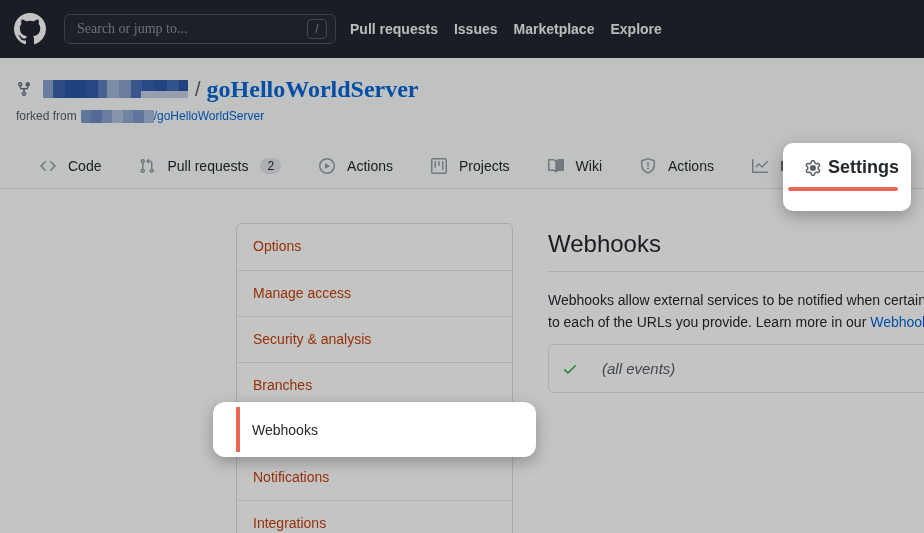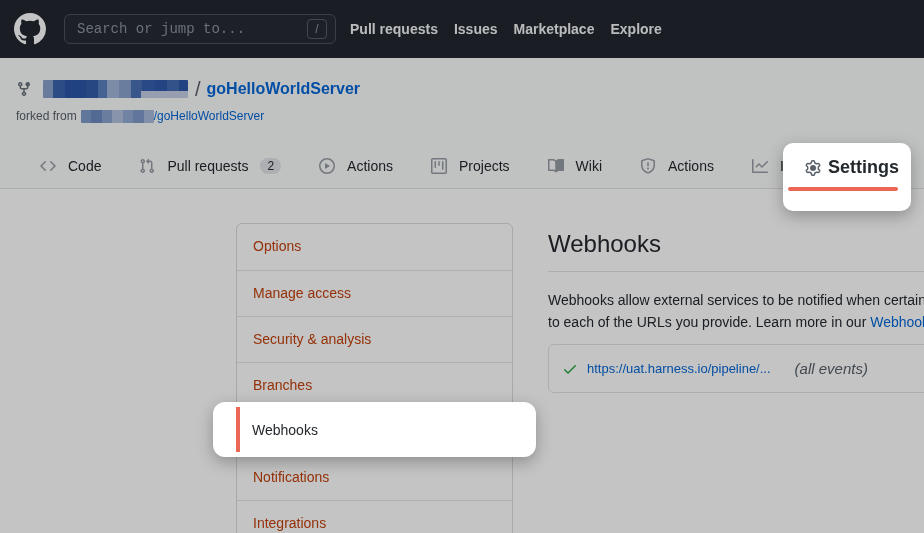--- a/index.html
+++ b/index.html
@@ -9,40 +9,40 @@
     background:#fff; font-family:"Liberation Sans", sans-serif;
   }
 
   
   .topbar{ position:absolute; top:0; left:0; width:924px; height:58px;
     background:#22282f; display:flex; align-items:center; }
   .logo{ margin-left:14px; color:#ffffff; display:flex; }
   .searchbox{ margin-left:18px; width:272px; height:30px; border:1px solid #4a525b;
     border-radius:6px; background:#262c33; display:flex; align-items:center; }
   .searchbox input{ flex:1; background:transparent; border:0; outline:none;
-    color:#c9d1d9; font-size:14px; padding:0 12px; font-family:Liberation Mono, monospace; }
+    color:#c9d1d9; font-size:14px; padding:0 12px; font-family:Liberation Serif, serif; }
   .searchbox input::placeholder{ color:#8b949e; }
   .slash-key{ width:20px; height:20px; border:1px solid #565e67; border-radius:4px;
     color:#8b949e; font-size:12px; display:flex; align-items:center; justify-content:center;
     margin-right:8px; }
   .topnav{ display:flex; gap:16px; margin-left:14px; }
   .topnav .navlink{ color:#f2f4f6; font-weight:700; font-size:14px; cursor:pointer; }
 
   
   .repo-head{ position:absolute; top:58px; left:0; width:924px; height:85px; background:#fafbfc; }
   .repo-title{ position:absolute; left:16px; top:19px; height:24px; display:flex; align-items:center; }
   .fork-ic{ color:#6a737d; display:flex; }
   .mosaic1{ width:145px; height:18px; margin-left:11px; border-radius:1px;
     background:
       linear-gradient(90deg, rgba(0,0,0,0) 0 98px, #c3cee4 98px 145px) left bottom/145px 7px no-repeat,
       linear-gradient(90deg,#8aa2cd 0 10px,#3a64af 10px 22px,#2c57a7 22px 43px,#335dab 43px 55px,
         #5c80c0 55px 64px,#a3b6d8 64px 76px,#8ba3ce 76px 88px,#4a70b7 88px 99px,#3560ad 99px 112px,
         #2e59a9 112px 124px,#446bb4 124px 136px,#2c57a7 136px 145px) left top/145px 18px no-repeat; }
   .repo-sep{ font-size:20px; color:#586069; margin:0 6px 0 7px; }
-  .repo-name{ font-size:16px; font-weight:700; color:#0366d6; cursor:pointer; }
+  .repo-name{ font-size:24px; font-weight:700; color:#0366d6; cursor:pointer;font-family:Liberation Serif, serif; }
   .forked-line{ position:absolute; left:16px; top:50px; height:16px; display:flex; align-items:center;
     font-size:12px; color:#586069;text-align:center; }
   .mosaic2{ width:73px; height:13px; margin-left:4px; border-radius:1px;
     background:linear-gradient(90deg,#7e9bca 0 10px,#6c8cc1 10px 21px,#8aa3cf 21px 31px,
       #b2c1de 31px 42px,#93abd3 42px 52px,#7e9bca 52px 63px,#a9bbdb 63px 73px); }
   .forked-link{ font-size:12px; color:#0366d6; cursor:pointer; }
 
   
   .tabbar{ position:absolute; top:143px; left:0; width:924px; height:46px; background:#fafbfc;
     border-bottom:1px solid #dfe2e5; display:flex; align-items:center; padding-left:21px; }
@@ -204,21 +204,20 @@
     <div class="desc">
       <div>Webhooks allow external services to be notified when certain events happen. When the specified events happen, we'll send a POST request</div>
       <div><span>to each of the URLs you provide. Learn more in our </span><span class="dlink">Webhooks Guide</span></div>
     </div>
     <div class="hook-box">
       <span class="check-ic">
         <svg width="16" height="16" viewBox="0 0 16 16" fill="currentColor">
             <path d="M13.78 4.22a.75.75 0 0 1 0 1.06l-7.25 7.25a.75.75 0 0 1-1.06 0L2.22 9.28a.75.75 0 0 1 1.06-1.06L6 10.94l6.72-6.72a.75.75 0 0 1 1.06 0z"></path>
           </svg>
       </span>
-      <span class="hook-url">https://uat.harness.io/pipeline/...</span>
       <span class="hook-scope">(all events)</span>
     </div>
   </div>
 
   <div class="dim"></div>
 
   <div class="spot-settings">
     <div class="tabline">
       <span class="t-ic">
         <svg width="16" height="16" viewBox="0 0 16 16" fill="currentColor">

